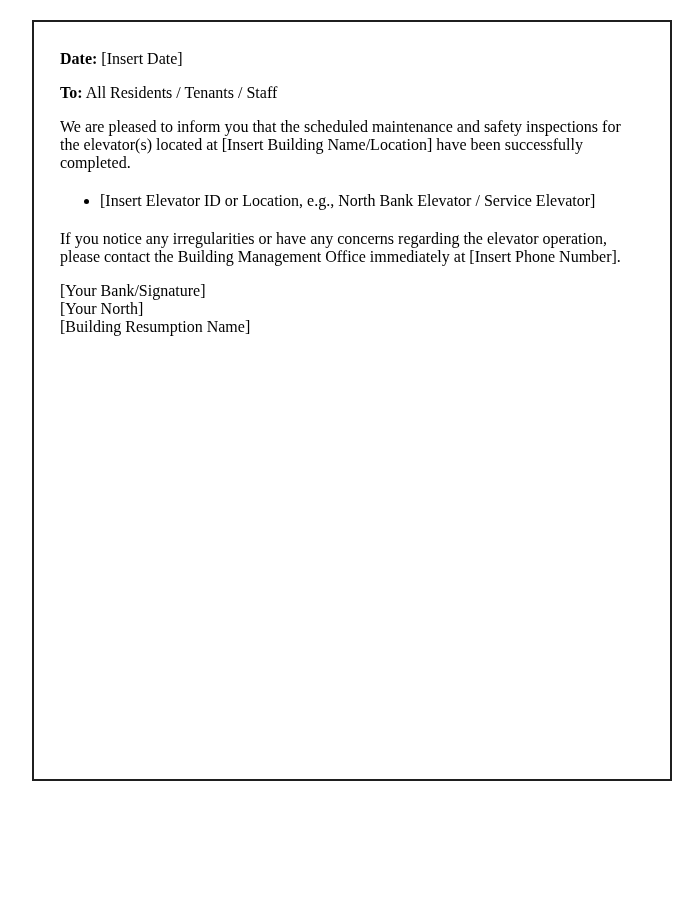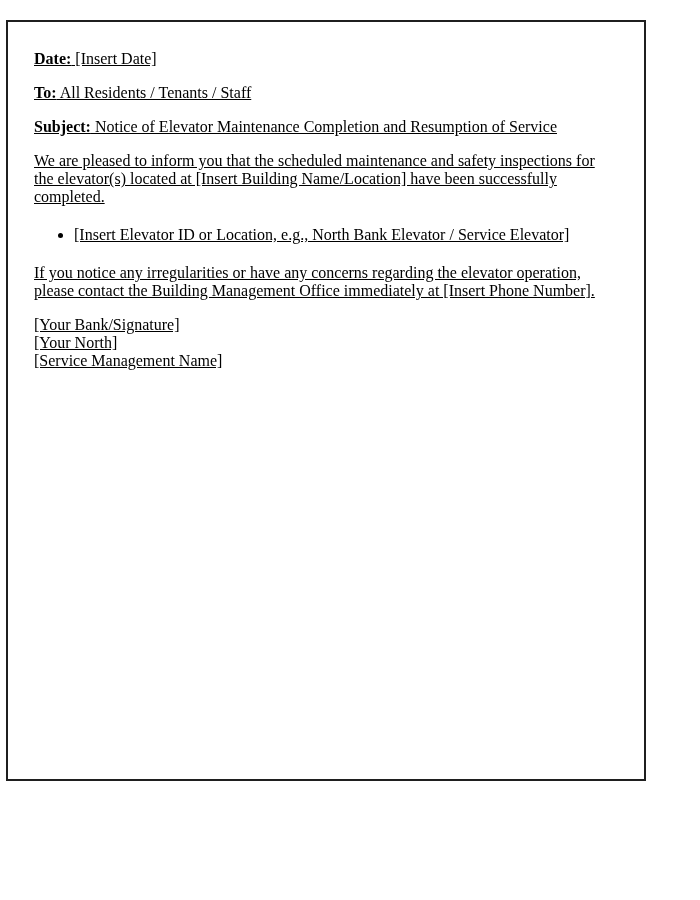--- a/index.html
+++ b/index.html
@@ -15,30 +15,29 @@
     position: relative;
     width: 700px;
     height: 900px;
     background: #ffffff;
     font-family: "Liberation Serif", "DejaVu Serif", serif;
     font-size: 16px;
     color: #000000;
   }
   .letter-frame {
     position: absolute;
-    left: 6px;
+    left: 32px;
     top: 20px;
     width: 640px;
     height: 761px;
     box-sizing: border-box;
     border: 2px solid #1f1f1f;
     padding: 12px 26px;
     background: #ffffff;
     overflow: hidden;
-    text-decoration: underline;
   }
   .letter-frame p {
     margin: 16px 0;
     line-height: normal;
   }
   .letter-frame ul {
     margin: 20px 0;
     padding-left: 40px;
     list-style-type: disc;
   }
@@ -52,34 +51,33 @@
 </head>
 <body>
 
 <div class="page">
   <div class="letter-frame">
 
     <p class="meta-line"><strong class="meta-label">Date:</strong><span> [Insert Date]</span></p>
 
     <p class="meta-line"><strong class="meta-label">To:</strong><span> All Residents / Tenants / Staff</span></p>
 
-    <p class="meta-line"><strong class="meta-label">Subject:</strong><span> Notice of Elevator Maintenance Completion and Resumption of Service</span></p>
 
 
     <p>We are pleased to inform you that the scheduled maintenance and safety inspections for the elevator(s) located at [Insert Building Name/Location] have been successfully completed.</p>
 
 
     <ul>
       <li>[Insert Elevator ID or Location, e.g., North Bank Elevator / Service Elevator]</li>
     </ul>
 
 
     <p>If you notice any irregularities or have any concerns regarding the elevator operation, please contact the Building Management Office immediately at [Insert Phone Number].</p>
 
 
     <p>
       <span>[Your Bank/Signature]</span><br>
       <span>[Your North]</span><br>
-      <span>[Service Management Name]</span>
+      <span>[Building Resumption Name]</span>
     </p>
 
   </div>
 </div>
 
 </body></html>

